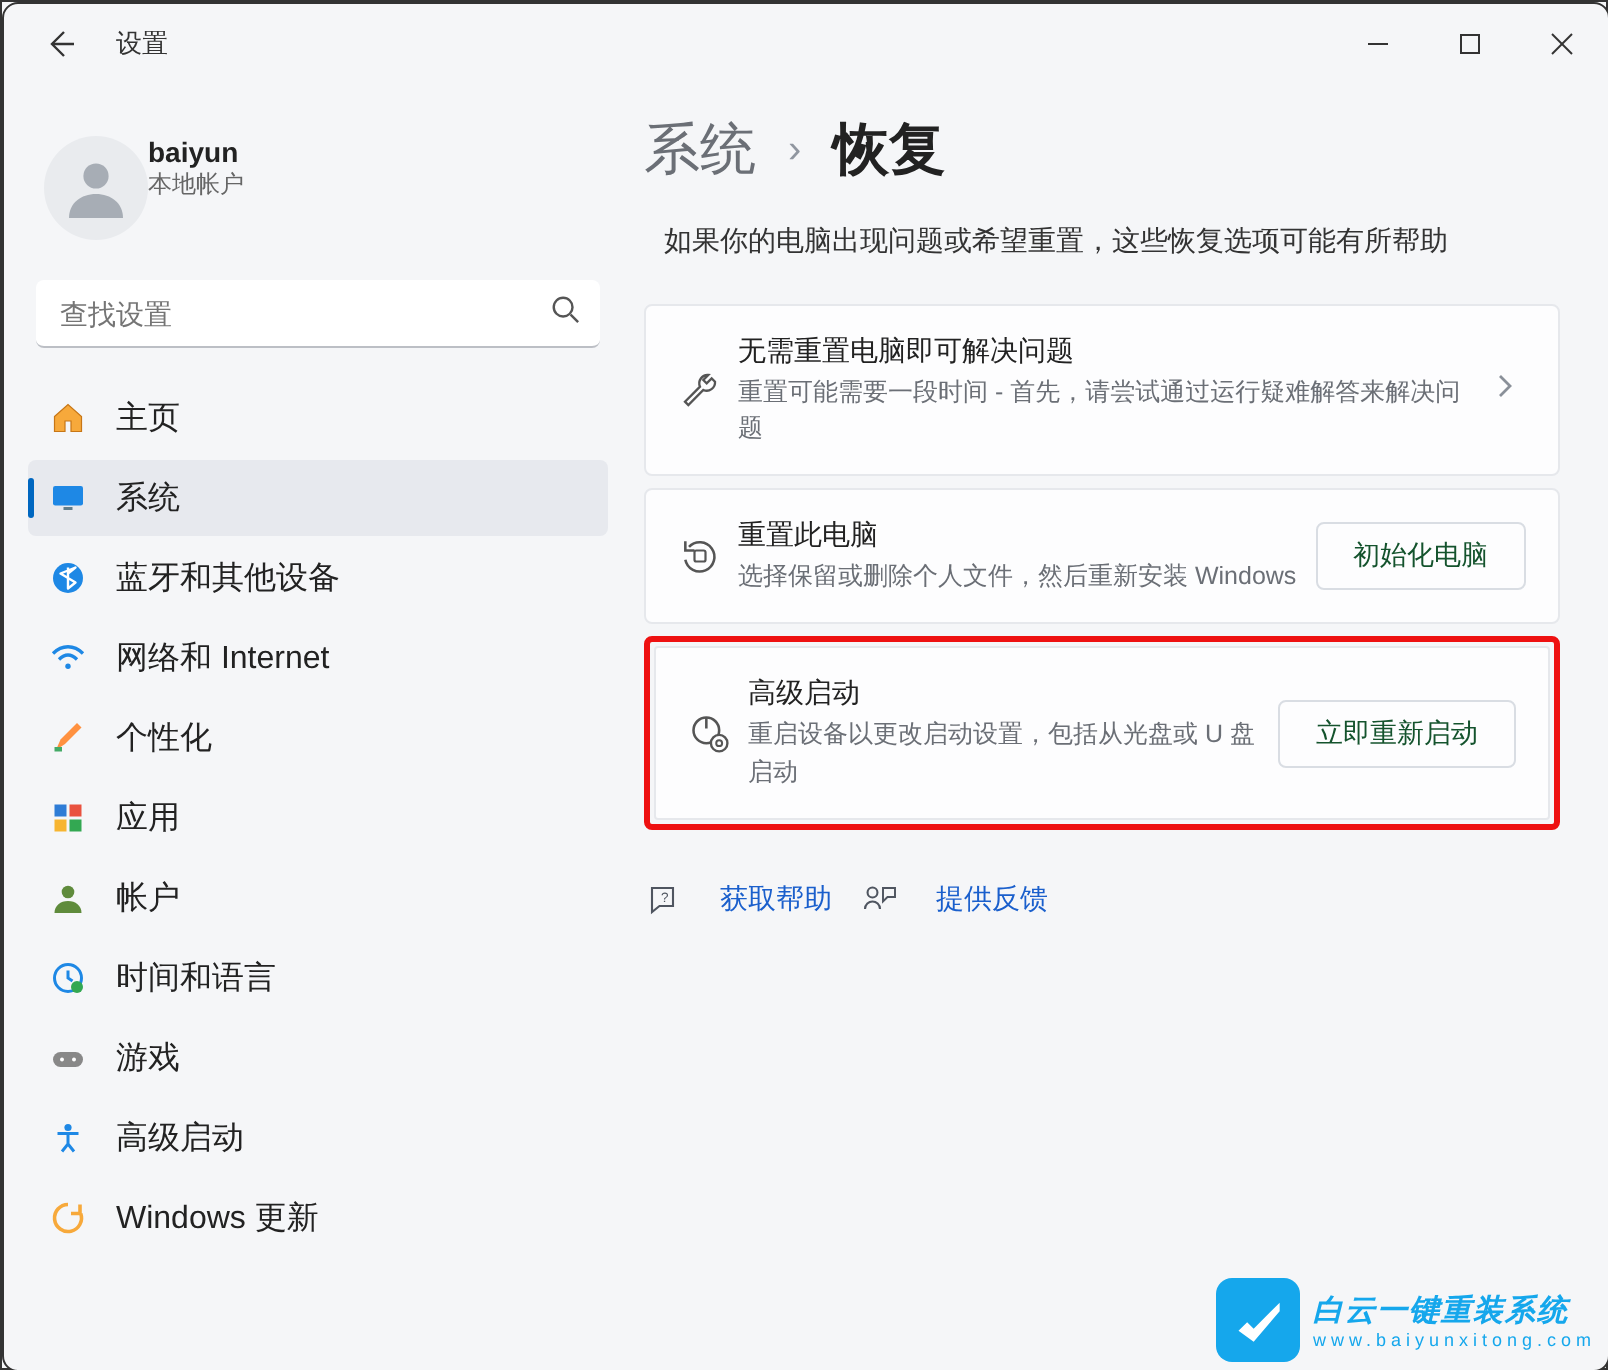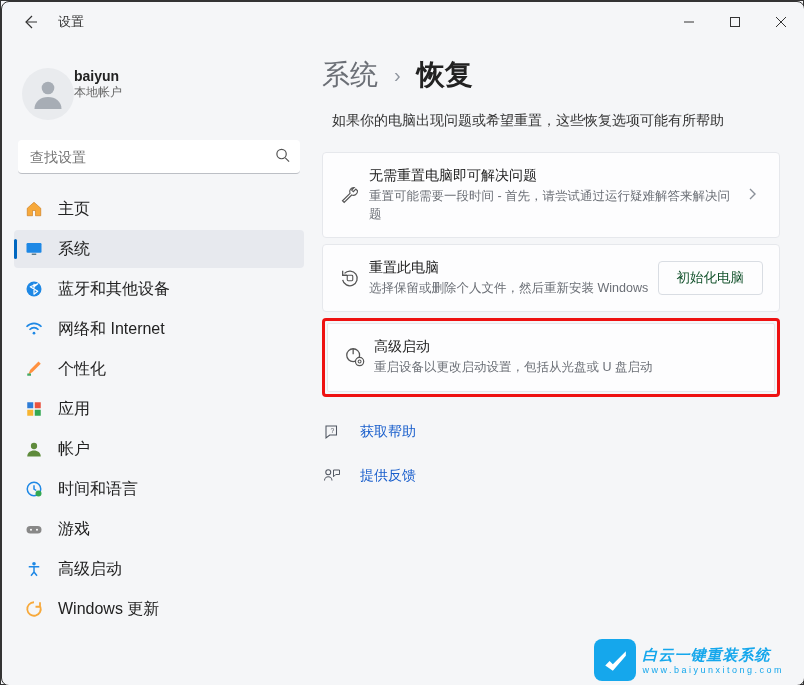--- a/index.html
+++ b/index.html
@@ -44,26 +44,26 @@
   .card .c-sub { font-size: 12.5px; color: #6b6f76; line-height: 1.45; }
   .card .c-action { flex-shrink:0; }
   .card .chev-right { color:#8a9099; padding: 0 4px; }
   .btn { height: 34px; padding: 0 18px; background: #fdfdfe; border: 1px solid #d9dde3; border-radius: 4px; font-size: 13.5px; color:#14532d; display:flex; align-items:center; }
 
   .highlight { border: 3px solid #e11; border-radius: 4px; padding: 2px; margin-bottom: 6px; }
   .highlight .card { margin-bottom: 0; border-radius: 2px; }
 
   .section-title { font-size: 14.5px; font-weight: 600; color:#222; margin: 28px 0 12px; }
 
-  .footer-links { margin-top: 26px; display:flex; flex-direction:column; gap:26px; }
+  .footer-links { margin-top: 26px; display:flex; flex-direction:row; gap:14px; }
   .flink { display:flex; align-items:center; gap: 18px; font-size: 14px; }
   .flink .fi { width: 20px; display:flex; align-items:center; justify-content:center; color:#4f5560; }
   .flink .ft { color: #1a5fcc; }
 
-  .watermark { position:absolute; right: 20px; bottom: 4px; display:flex; align-items:center; gap:6px; }
+  .watermark { position:absolute; right: 6px; bottom: 4px; display:flex; align-items:center; gap:6px; }
   .wm-badge { width: 42px; height: 42px; border-radius: 8px; background:#15a7ec; display:flex; align-items:center; justify-content:center; }
   .wm-text .t1 { font-size: 15px; font-weight: 700; color:#15a7ec; font-style: italic; letter-spacing:1px; }
   .wm-text .t2 { font-size: 9px; color:#15a7ec; letter-spacing:2.5px; }
 </style>
 </head>
 <body>
 
 <div class="titlebar">
   <div class="back">
     <svg width="16" height="16" viewBox="0 0 16 16">
@@ -273,20 +273,23 @@
             <circle cx="10" cy="10" r="7" stroke="#555" stroke-width="1.4" fill="none"></circle>
             <line x1="10" y1="3" x2="10" y2="9" stroke="#555" stroke-width="1.4"></line>
             <circle cx="17" cy="17" r="4.5" stroke="#555" stroke-width="1.3" fill="#fdfdfe"></circle>
             <circle cx="17" cy="17" r="1.6" stroke="#555" stroke-width="1.1" fill="none"></circle>
           </svg>
       </div>
       <div class="c-body">
         <div class="c-title">高级启动</div>
         <div class="c-sub">重启设备以更改启动设置，包括从光盘或 U 盘启动</div>
       </div>
+      <div class="c-action">
+        <div class="btn">立即重新启动</div>
+      </div>
     </div>
   </div>
 
   <div class="footer-links">
     <div class="flink">
       <span class="fi">
           <svg width="18" height="18" viewBox="0 0 24 24">
             <path d="M4 4h14v12H9l-5 4z" stroke="#4f5560" stroke-width="1.4" fill="none"></path>
             <text x="10" y="13" font-size="9" fill="#4f5560">?</text>
           </svg>

